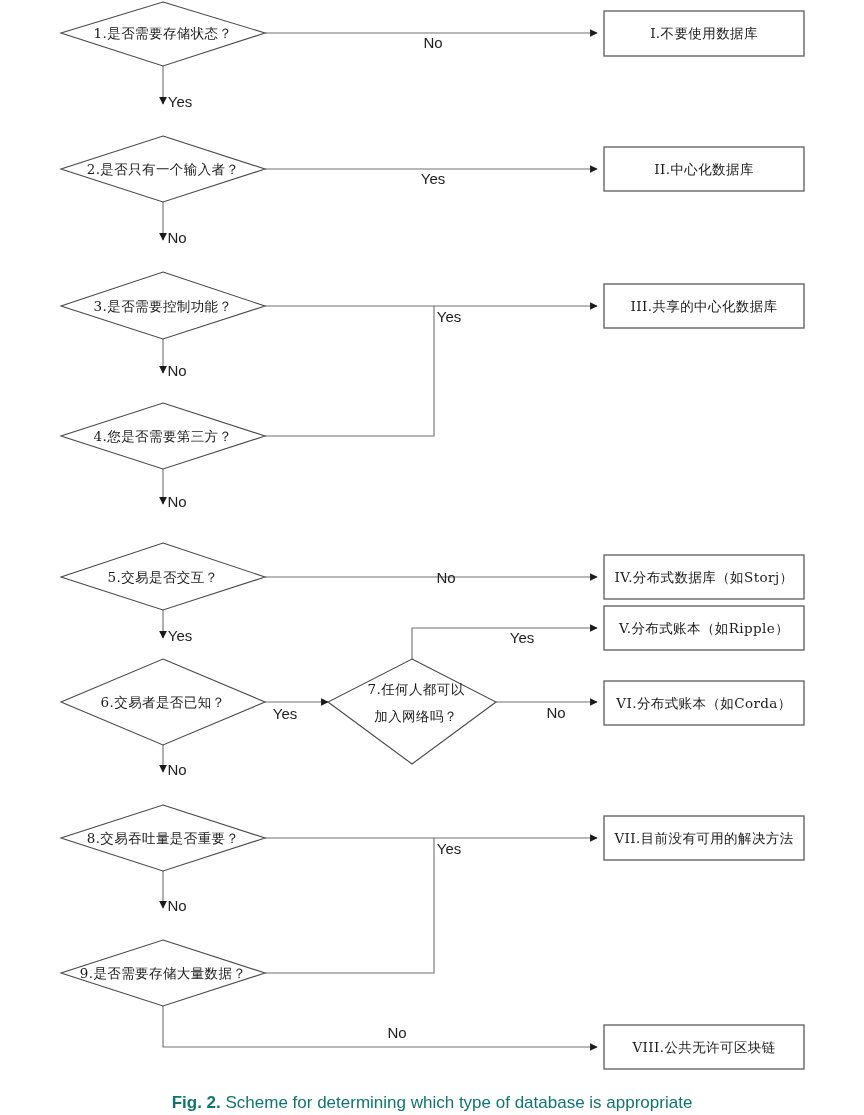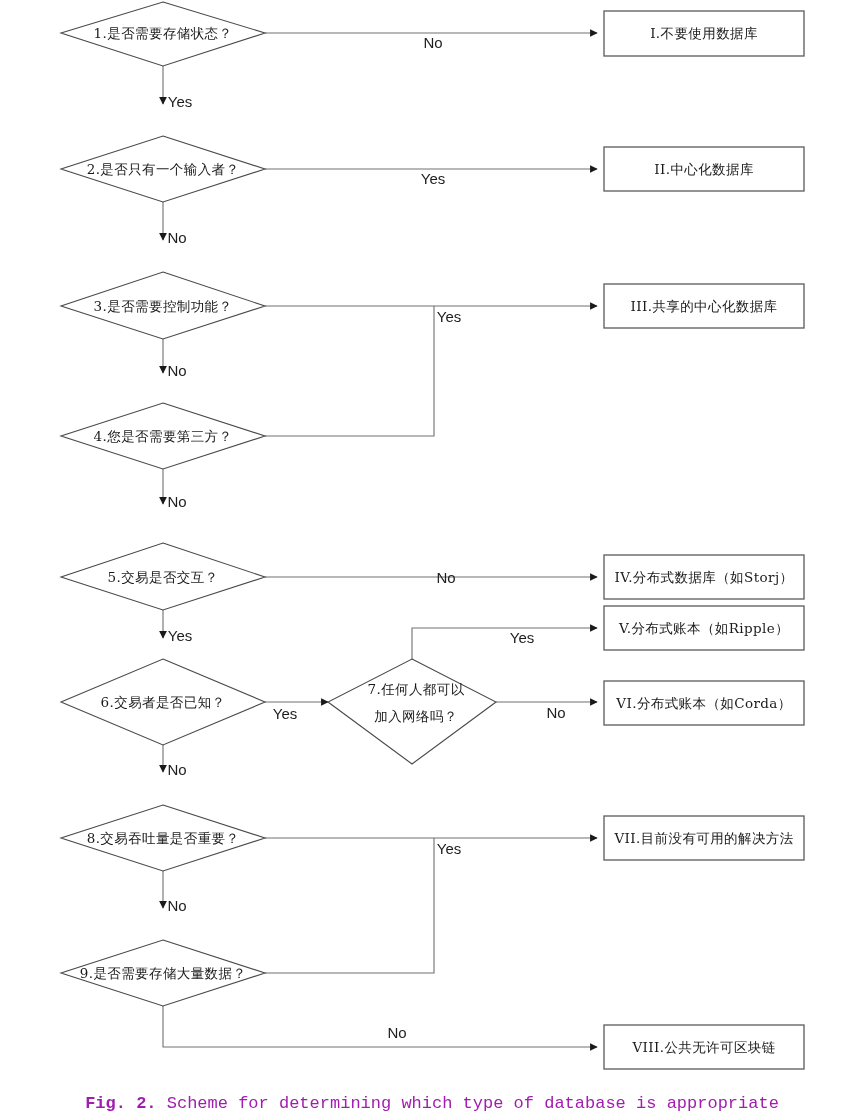--- a/index.html
+++ b/index.html
@@ -7,21 +7,21 @@
        font-family:"Liberation Serif", serif;color:#111;}
   #flow{position:absolute;left:0;top:0;width:864px;height:1115px;}
   .node-text-cn{font-family:"DejaVu Serif","Liberation Serif",serif;
              font-size:13.5px;fill:#1a1a1a;text-anchor:middle;letter-spacing:0.4px;}
   .edge-label{font-family:"Liberation Sans","DejaVu Sans",sans-serif;
              font-size:15px;fill:#1d1d1d;text-anchor:middle;}
   .shape{fill:#ffffff;stroke:#4a4a4a;stroke-width:1.1;}
   .shape-box{fill:#ffffff;stroke:#5a5a5a;stroke-width:1.3;}
   .link{stroke:#707070;stroke-width:1.1;fill:none;}
   .caption{position:absolute;left:0;right:0;bottom:2px;text-align:center;
-           font-family:Liberation Mono, monospace;font-size:17px;color:#a21caf;}
+           font-family:Liberation Sans, sans-serif;font-size:17px;color:#0f766e;}
   .caption b{font-weight:bold;}
 </style>
 </head>
 <body>
 
 <svg id="flow" viewBox="0 0 864 1115">
   <defs>
     <marker id="arrow" viewBox="0 0 10 10" refX="9" refY="5" markerWidth="7" markerHeight="7" orient="auto-start-reverse">
       <path d="M 0 0 L 10 5 L 0 10 z" fill="#1a1a1a"></path>
     </marker>

